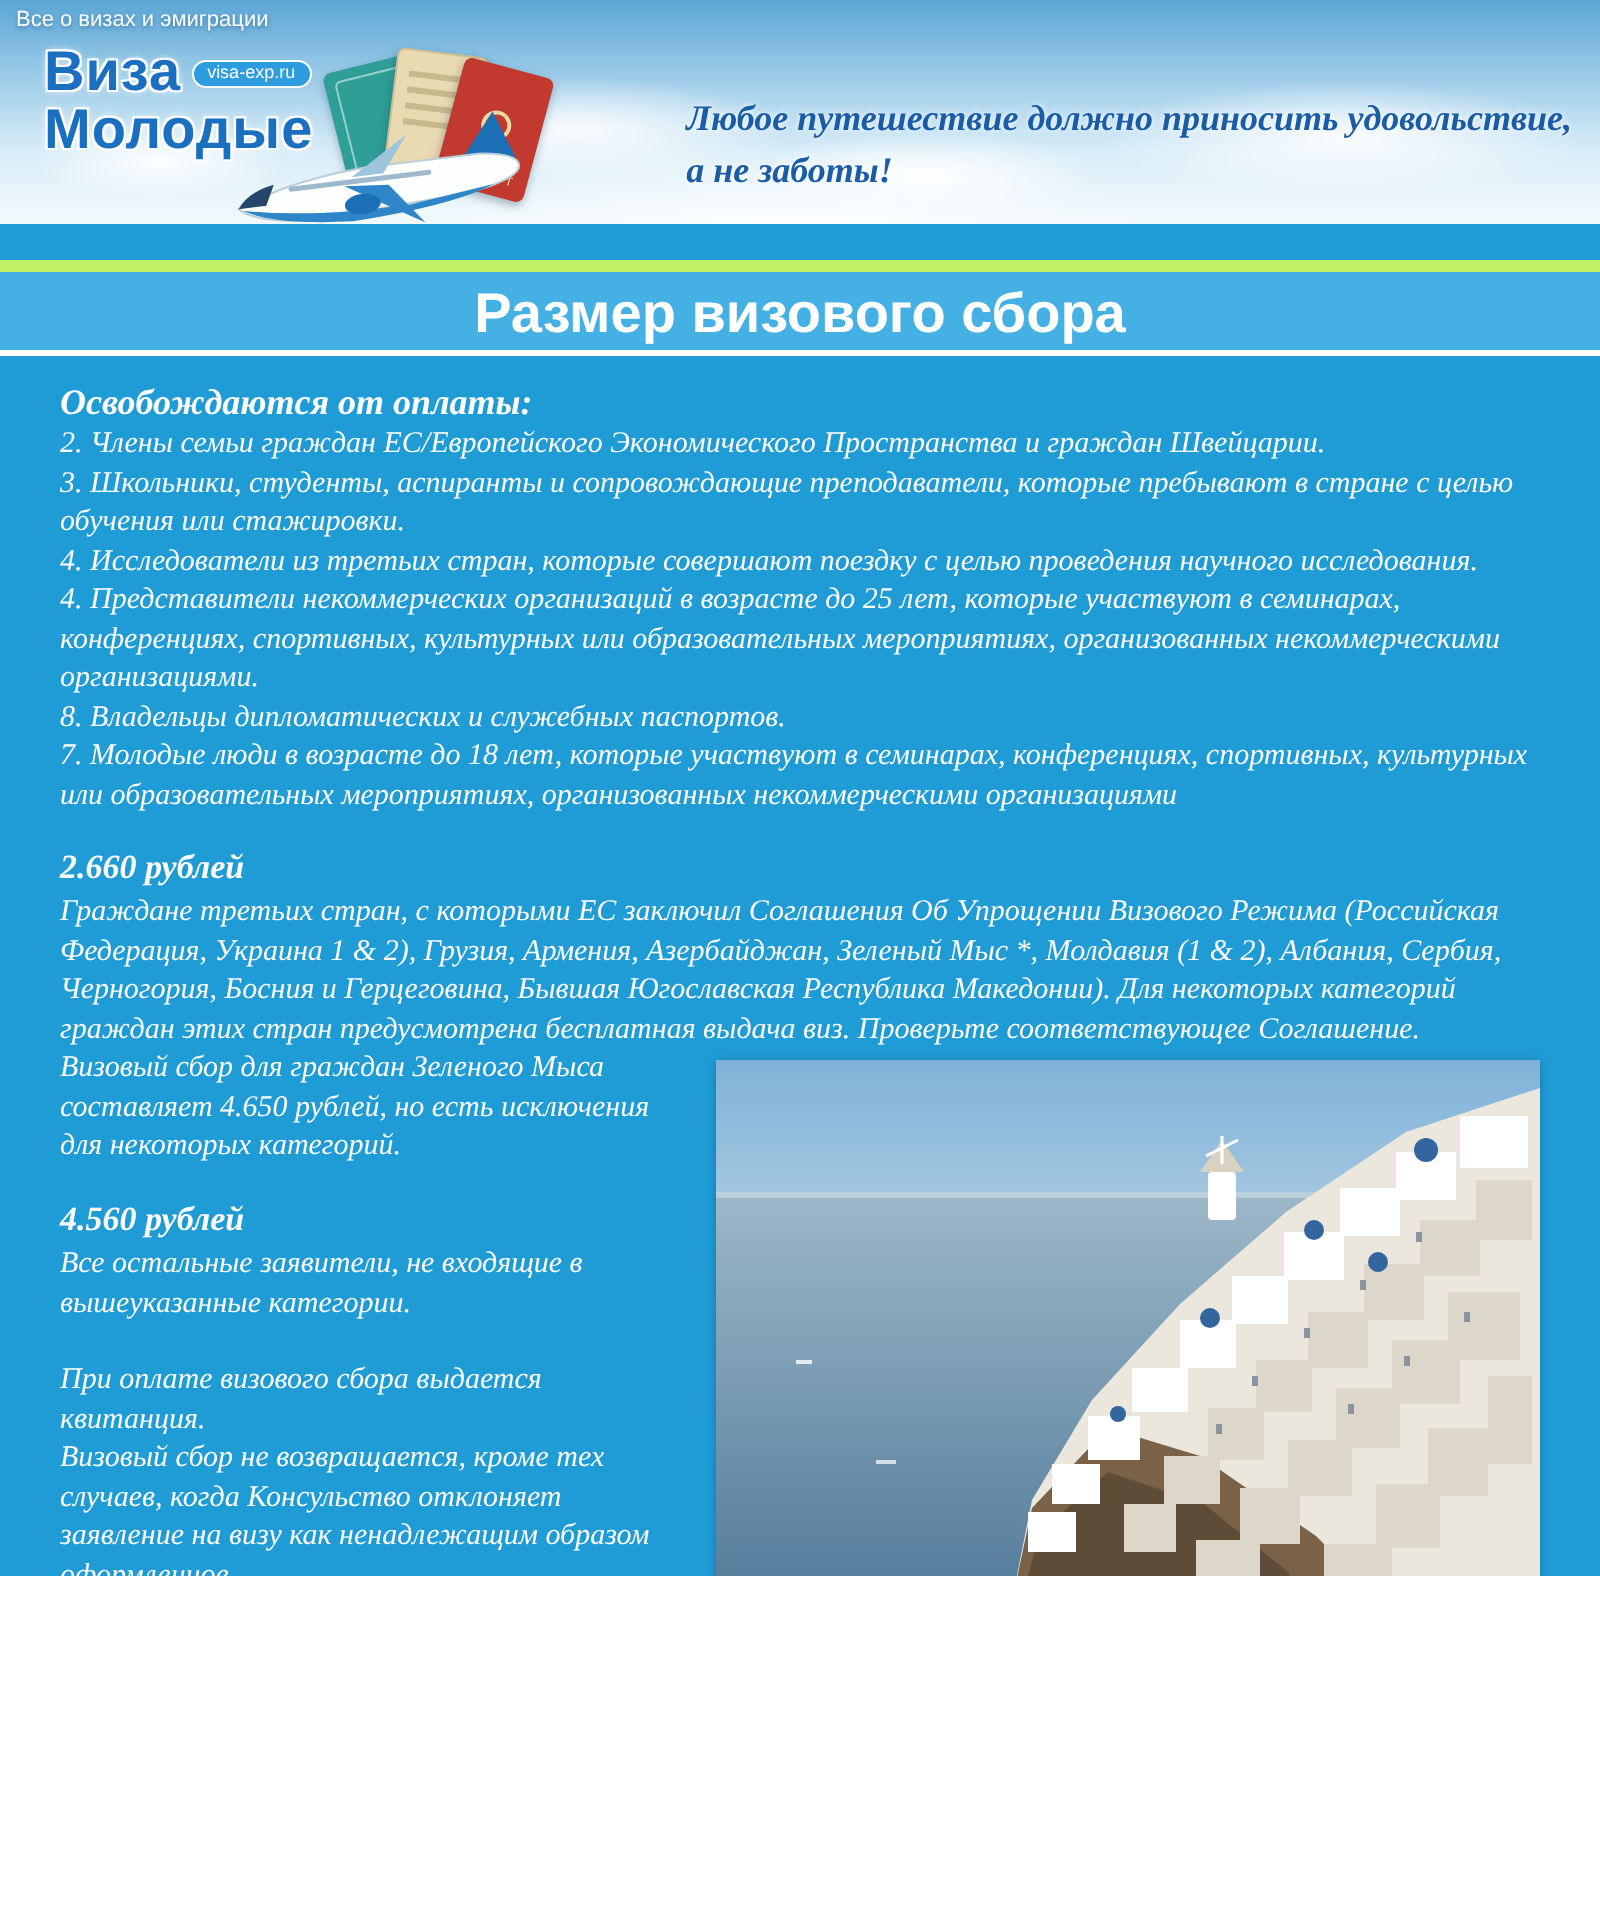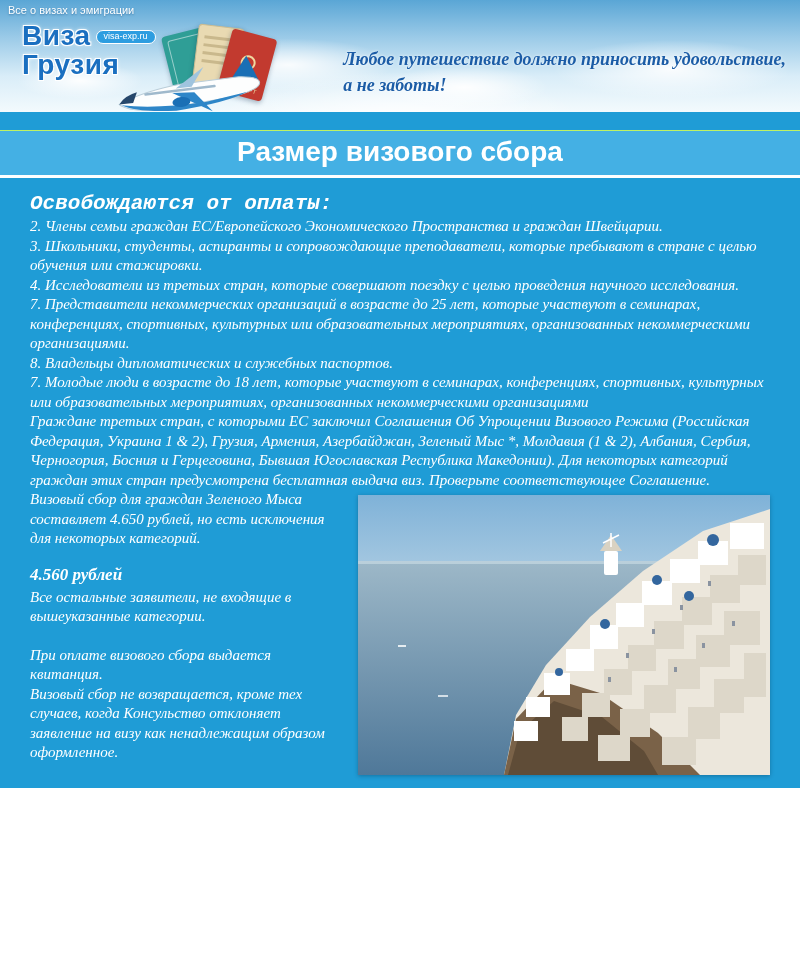--- a/index.html
+++ b/index.html
@@ -98,33 +98,33 @@
     color: var(--tagline-blue, #1b5ca6);
     text-shadow: 0 0 3px rgba(255,255,255,.9);
     line-height: 1.45;
   }
 
   
   .main { position: absolute; top: 112px; left: 0; width: 800px; height: 756px; }
   .title-bar {
     margin-top: 18px;
     background: var(--title-bar-blue, #44b0e4);
-    border-top: 1px solid #bef264; border-bottom: 3px solid #ffffff;
+    border-top: 6px solid #bef264; border-bottom: 3px solid #ffffff;
     text-align: center;
     font-family: "Liberation Sans", sans-serif;
     font-weight: bold; font-size: 28px; color: #ffffff;
     line-height: 42px; height: 48px;
   }
   .content {
     padding: 12px 30px 0 30px;
     color: #ffffff; font-style: italic;
     font-size: 15px; line-height: 1.3;
   }
   .content p { margin: 0; }
-  .exempt-heading { font-weight: bold; font-size: 21px; margin-bottom: 3px; font-family: Liberation Mono, monospace; }
+  .exempt-heading { font-weight: bold; font-size: 18px; margin-bottom: 3px; }
   .fee-amount { font-weight: bold; font-size: 17px; margin-top: 15px !important; margin-bottom: 2px !important; }
   .spaced { margin-top: 19px !important; }
 
   .photo {
     float: right; width: 412px; height: 280px;
     margin: 5px 0 4px 14px;
     box-shadow: 0 1px 4px rgba(0,40,70,.35);
     background: #9db8c8;
   }
   .photo svg { display: block; }
@@ -145,21 +145,21 @@
 
 <div class="page">
 
   <div class="sky header">
     <div class="topline">Все о визах и эмиграции</div>
 
     <div class="logo">
       <div class="logo-row">
         <span class="logo-word">Виза</span><span class="logo-badge">visa-exp.ru</span>
       </div>
-      <div class="logo-word">Грузия</div>
+      <div class="logo-word">Молодые</div>
     </div>
 
     <div class="art header-art">
       <div class="passports">
         <div class="pp pp-teal"></div>
         <div class="pp pp-tan"></div>
         <div class="pp pp-red">
           <span class="pp-emblem"></span>
           <span class="pp-label">ПАСПОРТ</span>
         </div>
@@ -183,24 +183,25 @@
   </div>
 
   <div class="main">
     <div class="title-bar">Размер визового сбора</div>
 
     <div class="content">
       <p class="exempt-heading">Освобождаются от оплаты:</p>
       <p>2. Члены семьи граждан ЕС/Европейского Экономического Пространства и граждан Швейцарии.</p>
       <p>3. Школьники, студенты, аспиранты и сопровождающие преподаватели, которые пребывают в стране с целью обучения или стажировки.</p>
       <p>4. Исследователи из третьих стран, которые совершают поездку с целью проведения научного исследования.</p>
-      <p>7. Представители некоммерческих организаций в возрасте до 25 лет, которые участвуют в семинарах, конференциях, спортивных, культурных или образовательных мероприятиях, организованных некоммерческими организациями.</p>
+      <p>4. Представители некоммерческих организаций в возрасте до 25 лет, которые участвуют в семинарах, конференциях, спортивных, культурных или образовательных мероприятиях, организованных некоммерческими организациями.</p>
       <p>8. Владельцы дипломатических и служебных паспортов.</p>
       <p>7. Молодые люди в возрасте до 18 лет, которые участвуют в семинарах, конференциях, спортивных, культурных или образовательных мероприятиях, организованных некоммерческими организациями</p>
 
+      <p class="fee-amount">2.660 рублей</p>
       <p>Граждане третьих стран, с которыми ЕС заключил Соглашения Об Упрощении Визового Режима (Российская Федерация, Украина 1 &amp; 2), Грузия, Армения, Азербайджан, Зеленый Мыс *, Молдавия (1 &amp; 2), Албания, Сербия, Черногория, Босния и Герцеговина, Бывшая Югославская Республика Македонии). Для некоторых категорий граждан этих стран предусмотрена бесплатная выдача виз. Проверьте соответствующее Соглашение.</p>
 
       <div class="photo">
         <svg width="412" height="280" viewBox="0 0 412 280">
           <defs>
             <linearGradient id="skyg" x1="0" y1="0" x2="0" y2="1">
               <stop offset="0" stop-color="#7fb2d8"></stop>
               <stop offset="0.55" stop-color="#cfe0ea"></stop>
               <stop offset="1" stop-color="#efe9dc"></stop>
             </linearGradient>

